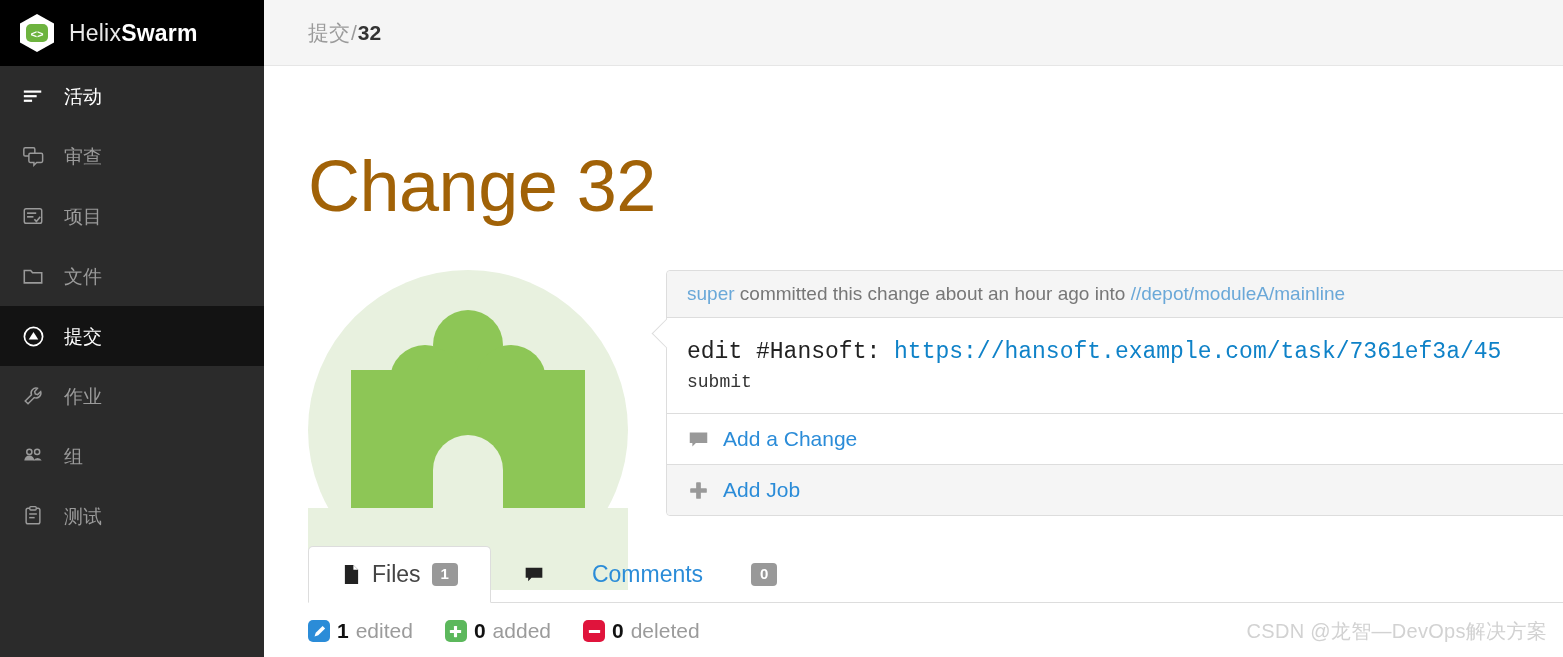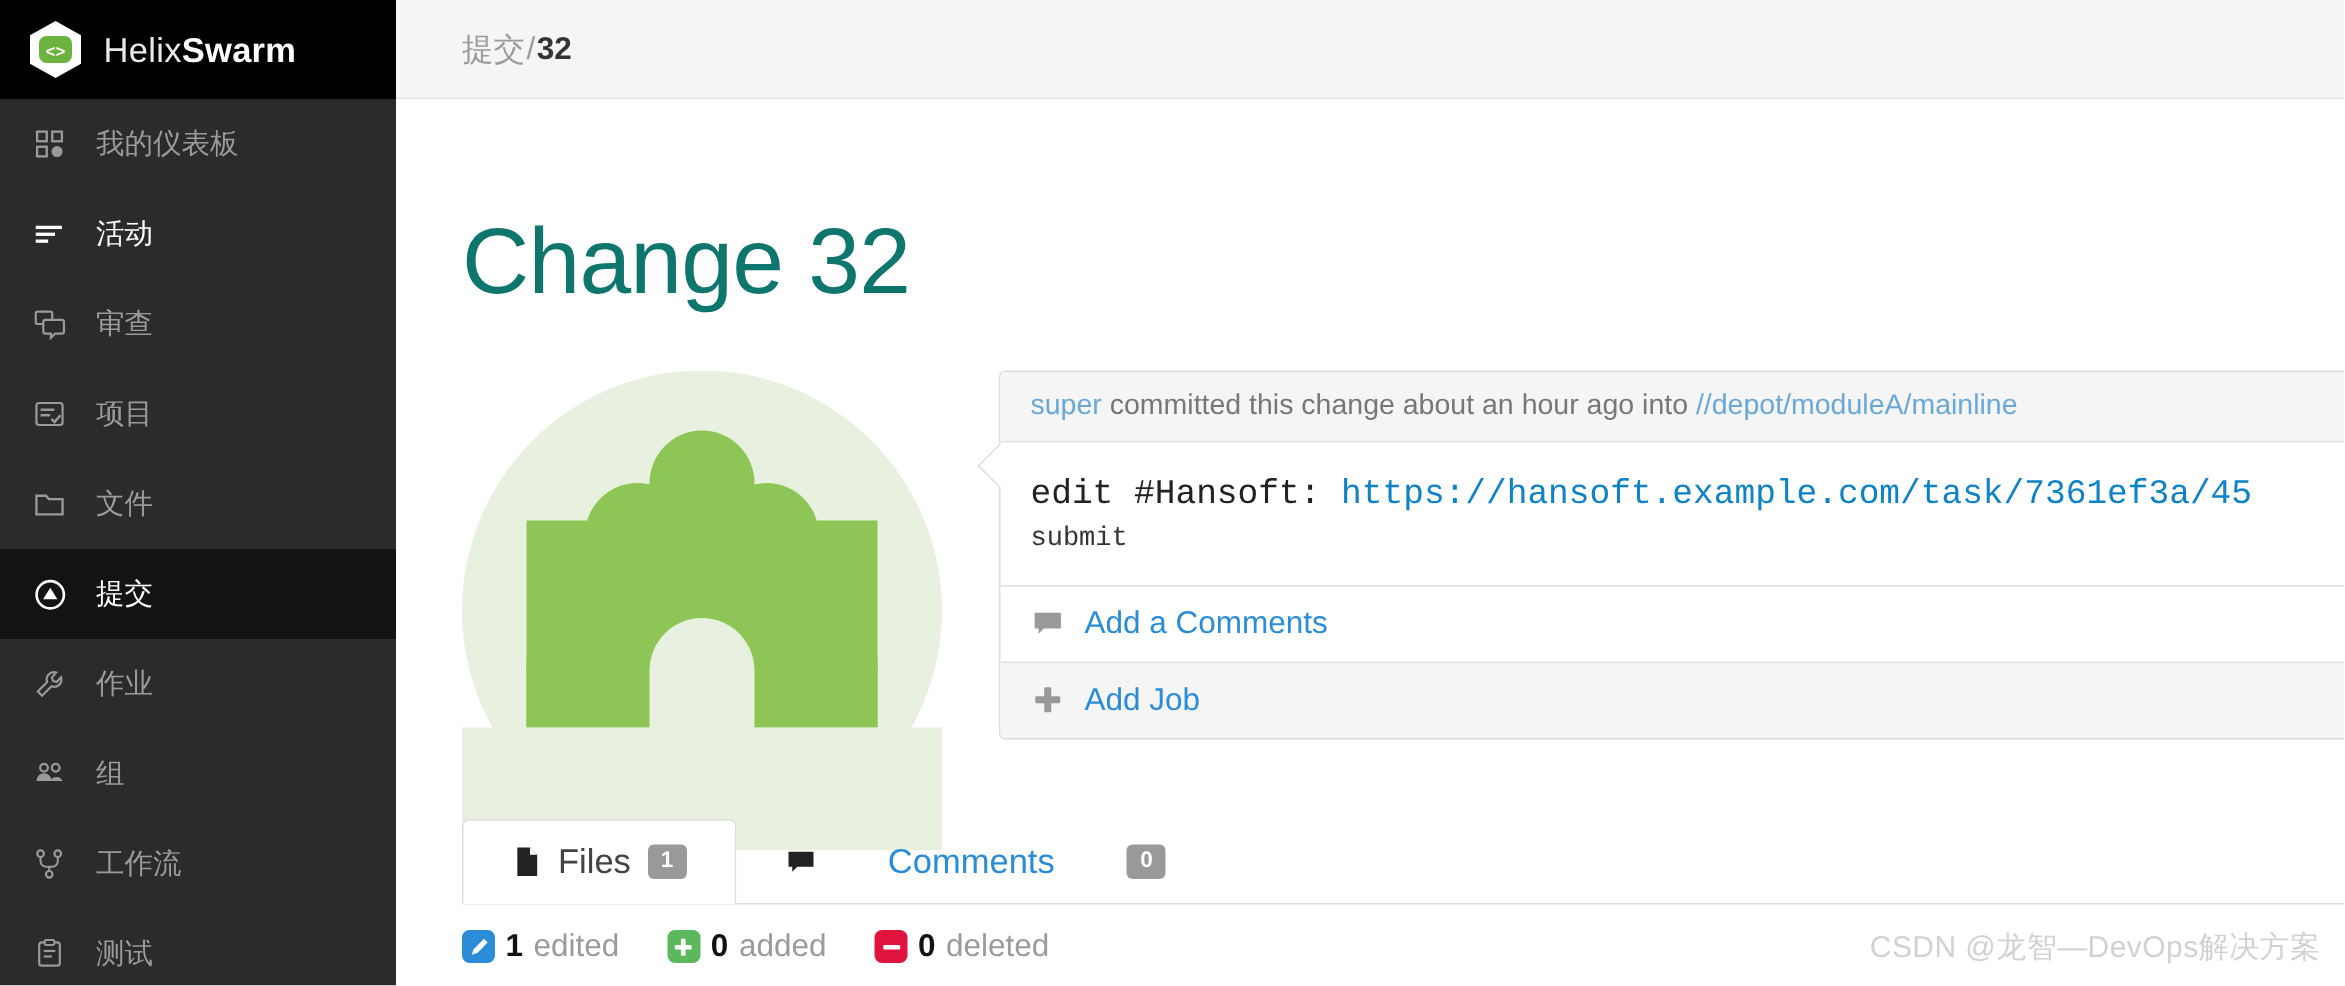--- a/index.html
+++ b/index.html
@@ -78,23 +78,23 @@
     display: flex;
     align-items: center;
     padding-left: 44px;
     font-size: 21px;
   }
   .crumb-link { color: #9b9b9b; cursor: pointer; }
   .crumb-sep { color: #9b9b9b; margin: 0 1px; }
   .crumb-cur { color: #333333; font-weight: bold; }
 
   .page-title {
-    font-size: 62px;
+    font-size: 72px;
     font-weight: 300;
-    color: #0f766e;
+    color: #a16207;
     padding: 36px 0 0 44px;
     line-height: 1;
     letter-spacing: -.5px;
   }
 
   .row {
     display: flex;
     align-items: flex-start;
     padding-left: 44px;
     margin-top: 35px;
@@ -250,31 +250,20 @@
           <text x="19" y="25" font-family="'Liberation Mono', monospace" font-size="11" font-weight="bold" fill="#ffffff" text-anchor="middle">&lt;&gt;</text>
         </svg>
       </span>
       <span class="brand-text">
         <span class="b-light">Helix</span><span class="b-bold">Swarm</span>
       </span>
     </div>
 
     <ul class="nav">
 
-      <li class="nav-item">
-        <span class="nav-ico">
-          <svg viewBox="0 0 24 24" width="22" height="22">
-            <rect x="3" y="3" width="7" height="7" fill="none" stroke="#9a9a9a" stroke-width="1.7"></rect>
-            <rect x="14" y="3" width="7" height="7" fill="none" stroke="#9a9a9a" stroke-width="1.7"></rect>
-            <rect x="3" y="14" width="7" height="7" fill="none" stroke="#9a9a9a" stroke-width="1.7"></rect>
-            <circle cx="17.5" cy="17.5" r="4" fill="#9a9a9a"></circle>
-          </svg>
-        </span>
-        <span class="nav-label">我的仪表板</span>
-      </li>
 
       <li class="nav-item is-bright">
         <span class="nav-ico">
           <svg viewBox="0 0 24 24" width="22" height="22">
             <rect x="2" y="6" width="19" height="2.4" fill="#ffffff"></rect>
             <rect x="2" y="11" width="14" height="2.4" fill="#ffffff"></rect>
             <rect x="2" y="16" width="9" height="2.4" fill="#ffffff"></rect>
           </svg>
         </span>
         <span class="nav-label">活动</span>
@@ -335,32 +324,20 @@
           <svg viewBox="0 0 24 24" width="22" height="22">
             <circle cx="8" cy="7.5" r="2.8" fill="none" stroke="#9a9a9a" stroke-width="1.6"></circle>
             <circle cx="16.5" cy="7.5" r="2.8" fill="none" stroke="#9a9a9a" stroke-width="1.6"></circle>
             <path d="M2.5 17 a5.5 5.5 0 0 1 11 0 z" fill="#9a9a9a"></path>
             <path d="M12.5 17 a5 5 0 0 1 9 0 z" fill="#9a9a9a"></path>
           </svg>
         </span>
         <span class="nav-label">组</span>
       </li>
 
-      <li class="nav-item">
-        <span class="nav-ico">
-          <svg viewBox="0 0 24 24" width="22" height="22">
-            <circle cx="5.5" cy="4.5" r="2.4" fill="none" stroke="#9a9a9a" stroke-width="1.6"></circle>
-            <circle cx="18" cy="4.5" r="2.4" fill="none" stroke="#9a9a9a" stroke-width="1.6"></circle>
-            <circle cx="11.8" cy="19.5" r="2.4" fill="none" stroke="#9a9a9a" stroke-width="1.6"></circle>
-            <path d="M5.5 7 v3 a4 4 0 0 0 4 4 h4.5 a4 4 0 0 0 4 -4 v-3" fill="none" stroke="#9a9a9a" stroke-width="1.5"></path>
-            <path d="M11.8 13.5 v3.6" fill="none" stroke="#9a9a9a" stroke-width="1.5"></path>
-          </svg>
-        </span>
-        <span class="nav-label">工作流</span>
-      </li>
 
       <li class="nav-item">
         <span class="nav-ico">
           <svg viewBox="0 0 24 24" width="22" height="22">
             <rect x="4.5" y="3.5" width="15" height="17" rx="2" fill="none" stroke="#9a9a9a" stroke-width="1.6"></rect>
             <rect x="8.5" y="1.8" width="7" height="3.6" rx="1" fill="#2b2b2b" stroke="#9a9a9a" stroke-width="1.5"></rect>
             <rect x="7.8" y="9" width="8.4" height="1.6" fill="#9a9a9a"></rect>
             <rect x="7.8" y="13" width="6" height="1.6" fill="#9a9a9a"></rect>
           </svg>
         </span>
@@ -412,21 +389,21 @@
             <div class="msg-line1"><span>edit #Hansoft: </span><span class="url">https://hansoft.example.com/task/7361ef3a/45</span></div>
             <div class="msg-line2">submit</div>
           </div>
 
           <div class="act-row">
             <span class="act-ico">
               <svg viewBox="0 0 24 24" width="21" height="21">
                 <path d="M2 4 h20 v12 h-13 l-4 4 v-4 h-3 z" fill="#999999"></path>
               </svg>
             </span>
-            <span class="act-link">Add a Comments</span>
+            <span class="act-link">Add a Change</span>
           </div>
 
           <div class="act-row shaded">
             <span class="act-ico">
               <svg viewBox="0 0 24 24" width="21" height="21">
                 <rect x="9.3" y="2.5" width="5.4" height="19" rx="1" fill="#999999"></rect>
                 <rect x="2.5" y="9.3" width="19" height="5.4" rx="1" fill="#999999"></rect>
               </svg>
             </span>
             <span class="act-link">Add Job</span>

